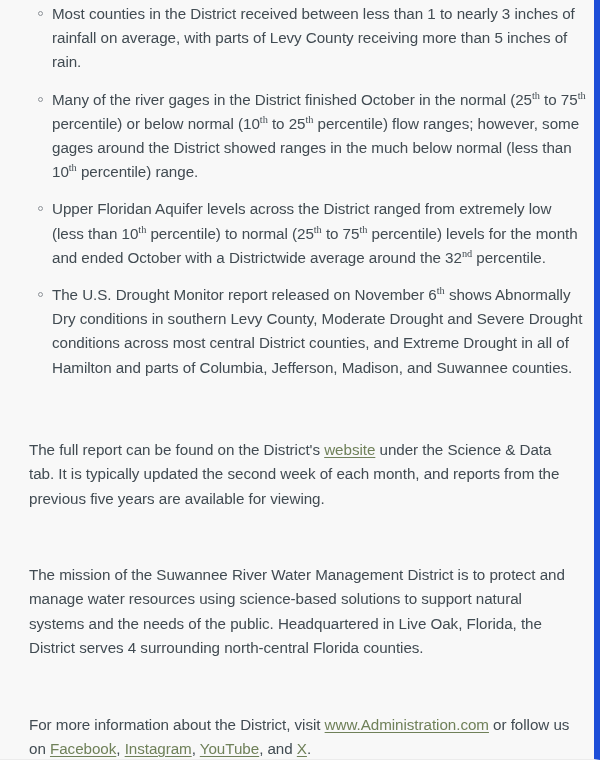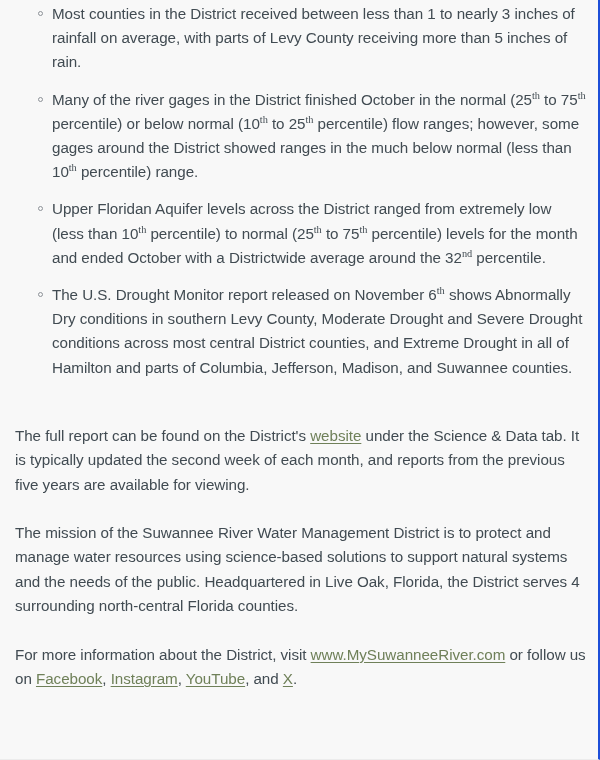--- a/index.html
+++ b/index.html
@@ -13,21 +13,21 @@
   body {
     font-family: "Liberation Sans", sans-serif;
     -webkit-font-smoothing: antialiased;
   }
 
   .page {
     position: relative;
     width: 600px;
     height: 760px;
     background: #f8f8f8;
-    border-right: 2px solid #1d4ed8;
+    border-right: 6px solid #1d4ed8;
     border-bottom: 1px solid #ececec;
     overflow: hidden;
   }
 
   .content {
     position: absolute;
     left: 0;
     top: 0;
     width: 600px;
     padding: 0 14px 0 14px;
@@ -63,21 +63,21 @@
 
   sup {
     font-size: 0.68em;
     vertical-align: super;
     line-height: 0;
     font-family: Liberation Serif, serif;
   }
 
   
   .para {
-    margin: 0;
+    margin: 14px;
     font-size: 15.2px;
     line-height: 24.4px;
     color: #414b52;
     letter-spacing: -0.05px;
     padding-left: 1px;
   }
   .para-gap { height: 24px; }
 
   .spacer-before-paras { height: 31px; }
 
@@ -101,17 +101,17 @@
         <li class="bullet-item"><span class="bullet-marker"></span><span class="bullet-text">The U.S. Drought Monitor report released on November 6<sup>th</sup> shows Abnormally Dry conditions in southern Levy County, Moderate Drought and Severe Drought conditions across most central District counties, and Extreme Drought in all of Hamilton and parts of Columbia, Jefferson, Madison, and Suwannee counties.</span></li>
       </ul>
 
     <div class="spacer-before-paras"></div>
 
     <div id="paragraph-block">
         <p class="para">The full report can be found on the District's <a class="link" href="#">website</a> under the Science &amp; Data tab. It is typically updated the second week of each month, and reports from the previous five years are available for viewing.</p>
         <div class="para-gap"></div>
         <p class="para">The mission of the Suwannee River Water Management District is to protect and manage water resources using science-based solutions to support natural systems and the needs of the public. Headquartered in Live Oak, Florida, the District serves 4 surrounding north-central Florida counties.</p>
         <div class="para-gap"></div>
-        <p class="para">For more information about the District, visit <a class="link" href="#">www.MySuwanneeRiver.com</a> or follow us on <a class="link" href="#">Facebook</a>, <a class="link" href="#">Instagram</a>, <a class="link" href="#">YouTube</a>, and <a class="link" href="#">X</a>.</p>
+        <p class="para">For more information about the District, visit <a class="link" href="#">www.Administration.com</a> or follow us on <a class="link" href="#">Facebook</a>, <a class="link" href="#">Instagram</a>, <a class="link" href="#">YouTube</a>, and <a class="link" href="#">X</a>.</p>
       </div>
 
   </div>
 </div>
 
 </body></html>

